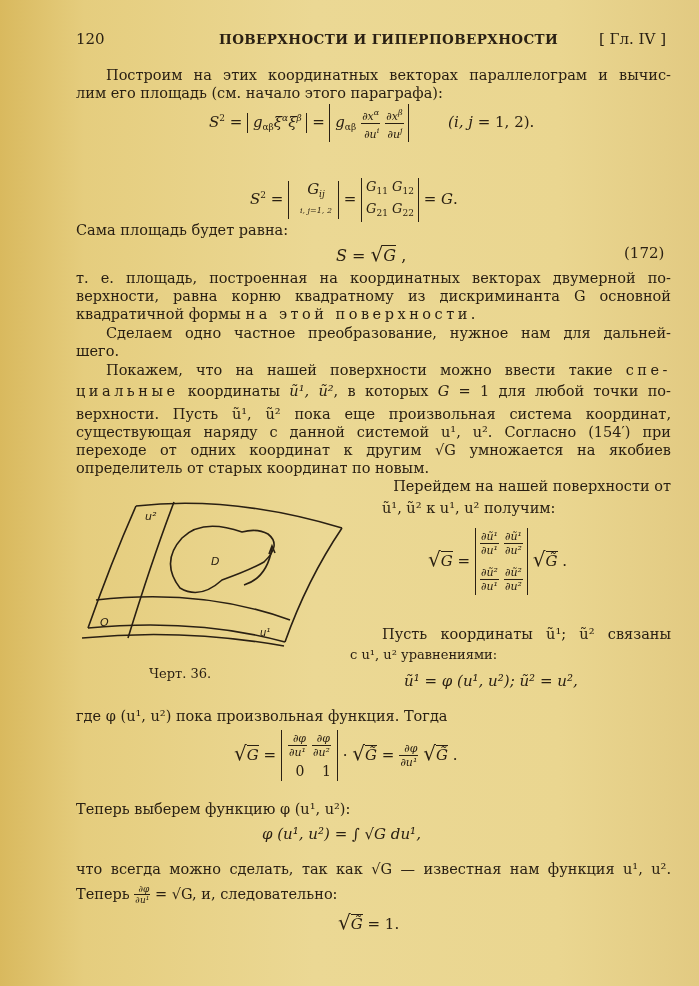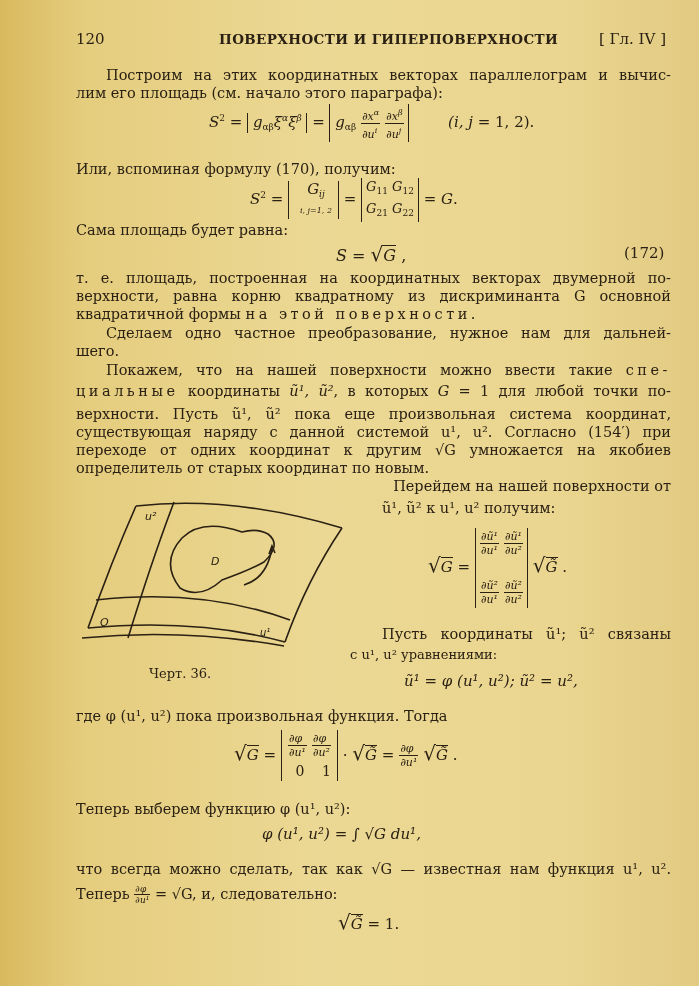--- a/index.html
+++ b/index.html
@@ -17,21 +17,21 @@
   .indent { left: 102px; width: 565px; }
   .header-num { left: 72px; top: 30px; font-size: 15px; }
   .header-title { left: 215px; top: 31px; font-size: 13.5px; letter-spacing: 0.4px; font-weight: bold; }
   .header-chapter { left: 595px; top: 30px; font-size: 15px; }
   .math { font-family: "DejaVu Serif", serif; font-style: italic; }
   .formula { position: absolute; white-space: nowrap; font-size: 15px; }
   .eqnum { position: absolute; left: 620px; font-size: 15px; }
   .sp { letter-spacing: 3.5px; }
   .caption { position: absolute; left: 145px; top: 654px; font-size: 13px; margin-top: 12px; }
   .bar { display: inline-block; border-left: 1px solid #2a2013; height: 38px; vertical-align: middle; }
-  .frac { display: inline-block; vertical-align: middle; text-align: left; font-size: 11px; line-height: 13px; }
+  .frac { display: inline-block; vertical-align: middle; text-align: right; font-size: 11px; line-height: 13px; }
   .frac .num { display: block; border-bottom: 1px solid #2a2013; padding: 0 1px; }
   .frac .den { display: block; padding: 0 1px; }
   .sqrt { font-style: normal; }
   .det { display: inline-block; vertical-align: middle; border-left: 1px solid #2a2013; border-right: 1px solid #2a2013; padding: 0 4px; }
   .sub { font-size: 9px; vertical-align: -3px; }
   .sup { font-size: 9px; vertical-align: 6px; }
 </style>
 </head>
 <body>
 
@@ -45,21 +45,20 @@
   <div class="line" style="top:84px">лим его площадь (см. начало этого параграфа):</div>
 
   <div class="formula" style="left:205px; top:104px">
     <span class="math">S</span><span class="sup">2</span> = <span class="bar" style="height:20px"></span><span class="math"> g</span><span class="sub">αβ</span><span class="math">ξ<span class="sup">α</span>ξ<span class="sup">β</span></span> <span class="bar" style="height:20px"></span> = <span class="bar"></span><span class="math"> g</span><span class="sub">αβ</span>
     <span class="frac"><span class="num math">∂x<sup style="font-size:8px">α</sup></span><span class="den math">∂u<sup style="font-size:8px">i</sup></span></span>
     <span class="frac"><span class="num math">∂x<sup style="font-size:8px">β</sup></span><span class="den math">∂u<sup style="font-size:8px">j</sup></span></span>
     <span class="bar"></span>
     <span style="margin-left:34px" class="math">(i, j</span> = 1, 2).
   </div>
 
-  <div class="line" style="top:160px">Или, вспоминая формулу (170), получим:</div>
 
   <div class="formula" style="left:246px; top:178px">
     <span class="math">S</span><span class="sup">2</span> = <span class="bar"></span>
     <span style="display:inline-block; vertical-align:middle; text-align:center; line-height:14px; padding:0 6px">
       <span class="math">G</span><span class="sub math">ij</span><br><span style="font-size:8px" class="math">i, j=1, 2</span>
     </span><span class="bar"></span> =
     <span class="det" style="line-height:17px; font-size:13px"><span class="math">G</span><span class="sub">11</span> <span class="math">G</span><span class="sub">12</span><br><span class="math">G</span><span class="sub">21</span> <span class="math">G</span><span class="sub">22</span></span>
     = <span class="math">G</span>.
   </div>
 
@@ -107,21 +106,21 @@
   </svg>
   <div class="caption">Черт. 36.</div>
 
   <div class="formula" style="left:424px; top:528px">
     <span style="font-size:20px">√</span><span class="math" style="border-top:1px solid #2a2013">G</span> =
     <span class="det" style="padding:2px 4px">
       <span style="display:block">
         <span class="frac"><span class="num math">∂ũ¹</span><span class="den math">∂u¹</span></span>
         <span class="frac"><span class="num math">∂ũ¹</span><span class="den math">∂u²</span></span>
       </span>
-      <span style="display:block; margin-top:22px">
+      <span style="display:block; margin-top:9px">
         <span class="frac"><span class="num math">∂ũ²</span><span class="den math">∂u¹</span></span>
         <span class="frac"><span class="num math">∂ũ²</span><span class="den math">∂u²</span></span>
       </span>
     </span>
     <span style="font-size:20px">√</span><span class="math" style="border-top:1px solid #2a2013">G̃</span> .
   </div>
 
   <div class="abs justify" style="left:378px; top:626px; width:289px; font-size:14.5px">Пусть координаты ũ¹; ũ² связаны</div>
   <div class="abs" style="left:346px; top:647px; font-size:13px">с u¹, u² уравнениями:</div>
 

